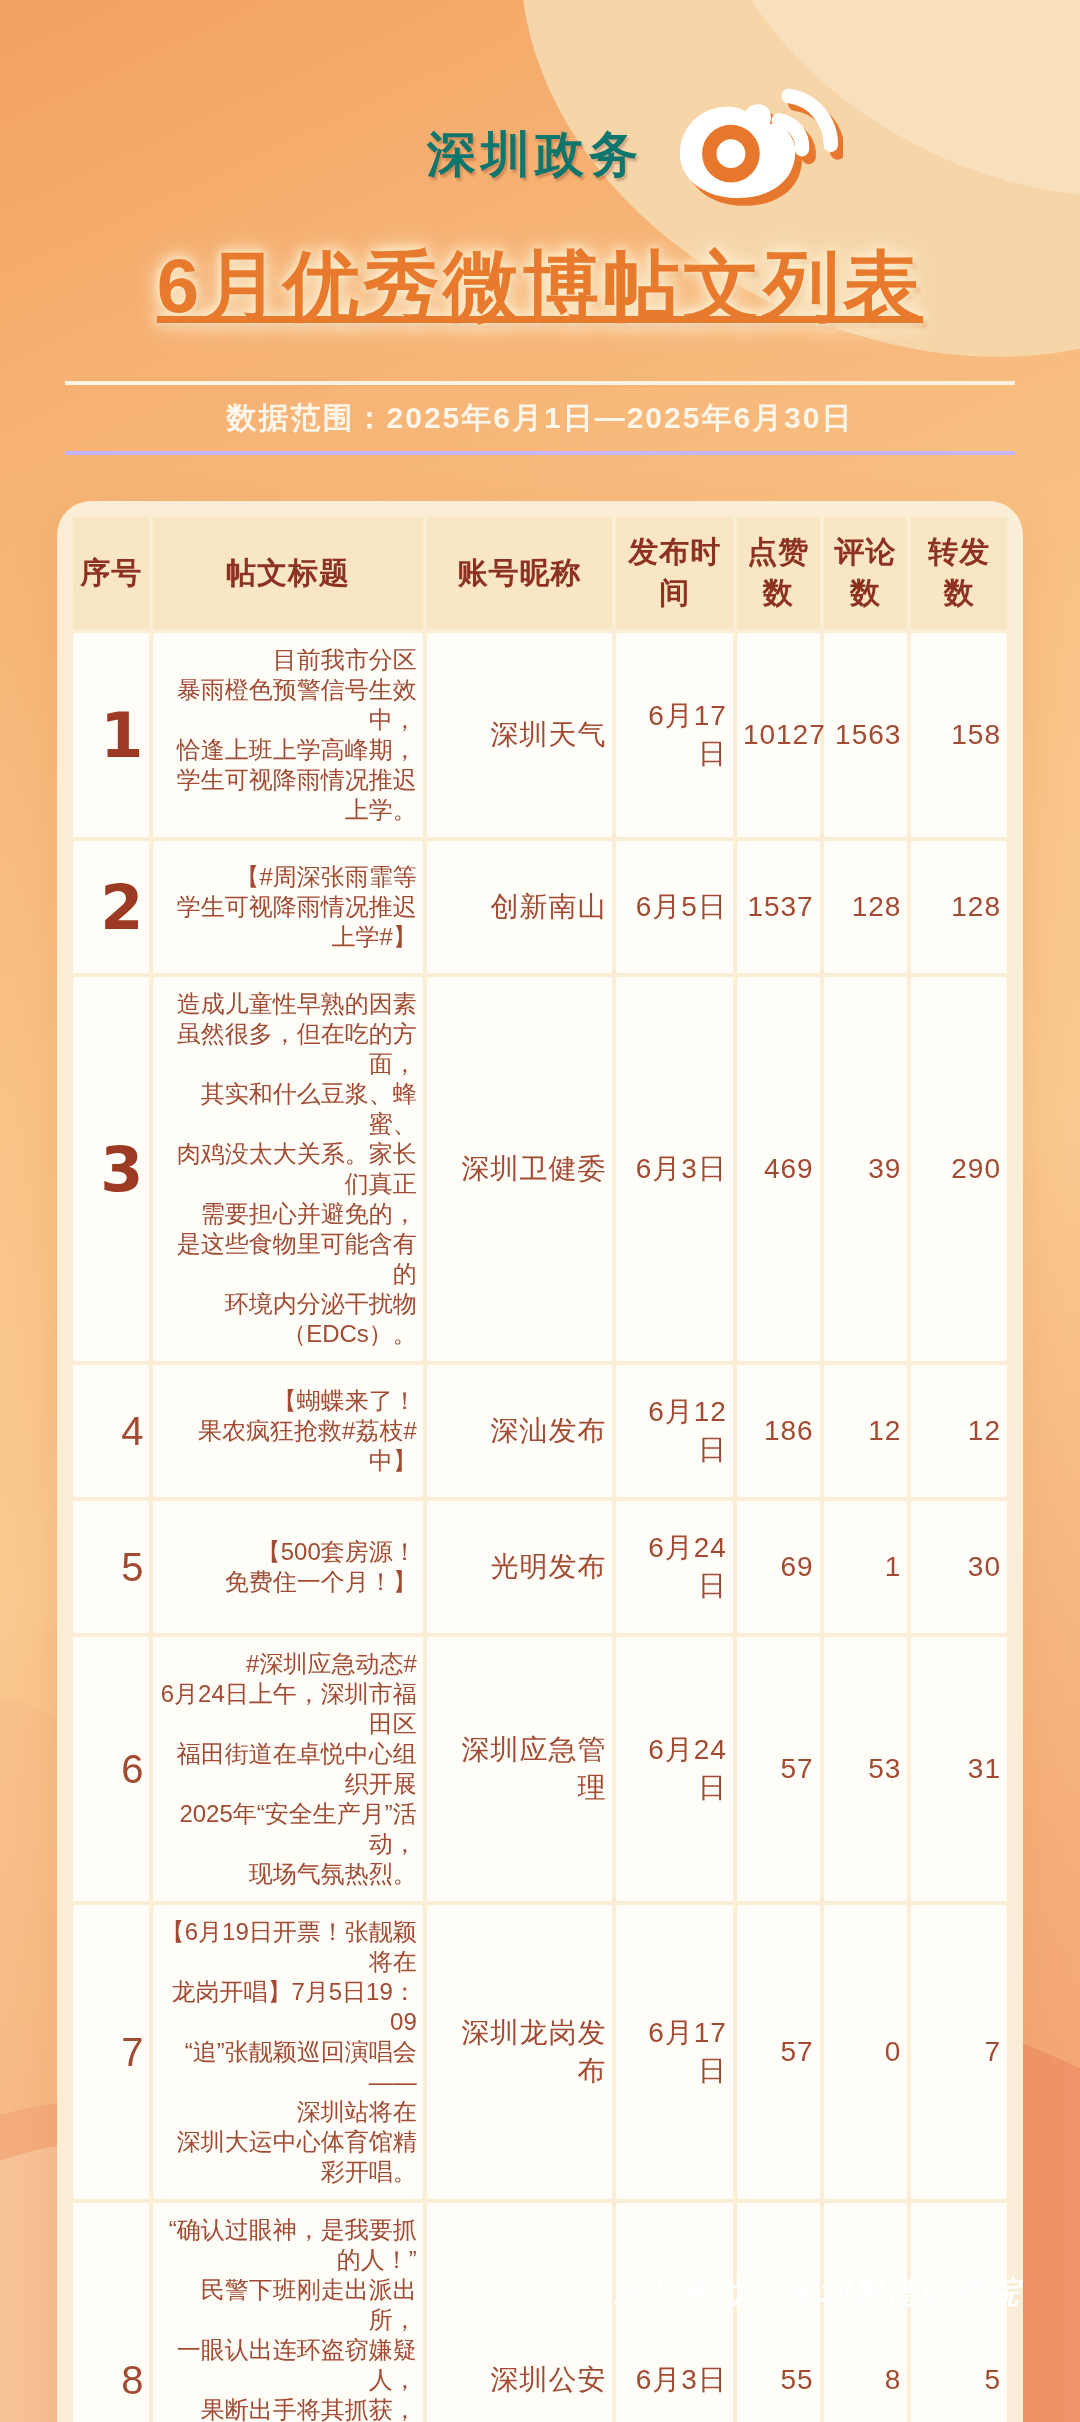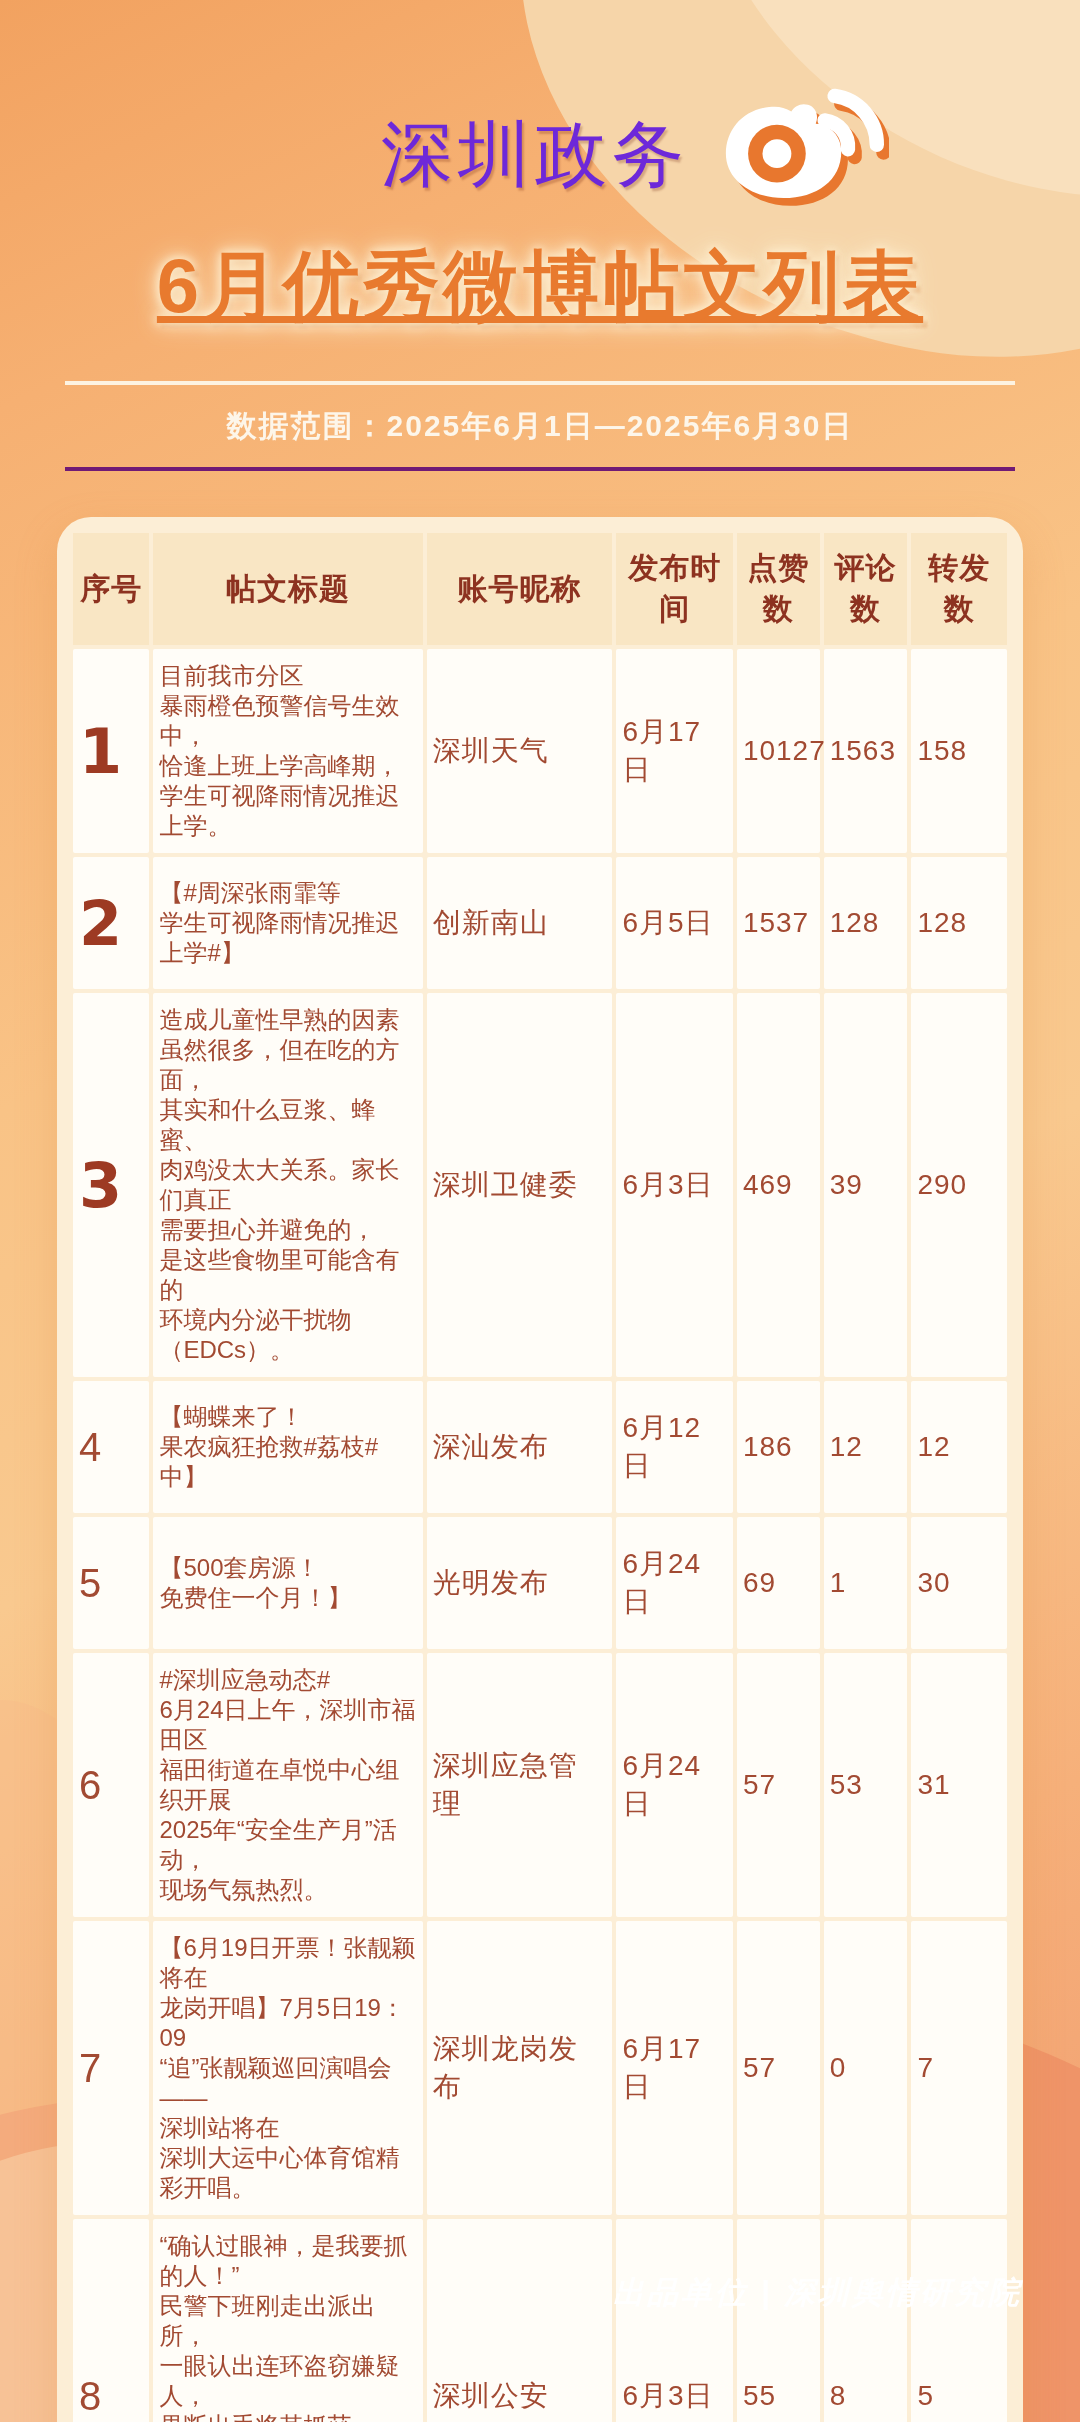--- a/index.html
+++ b/index.html
@@ -22,39 +22,39 @@
              border-radius:45% 55% 0 0 / 62% 72% 0 0; transform:rotate(-6deg); }
   .wave-b2 { bottom:-400px; left:-300px; width:1150px; height:720px; background:#f4ab7d;
              border-radius:50%; transform:rotate(10deg); }
   .blob-bl { bottom:-220px; left:-180px; width:580px; height:500px; background:#f7c296; border-radius:50%; }
   .blob-l  { top:1700px; left:-140px; width:280px; height:460px; background:#f7bd8b; border-radius:50%; opacity:.55; }
 
   .content { position:relative; z-index:2; padding-top:88px; }
 
   
   .brand-row { display:flex; align-items:center; justify-content:center; gap:28px; transform:translateX(95px); }
-  .brand-title { font-size:72px; font-weight:400; color:#6d28d9; letter-spacing:5px;
+  .brand-title { font-size:49px; font-weight:700; color:#0f766e; letter-spacing:5px;
                  text-shadow:2px 3px 2px rgba(110,30,10,.25); }
   .weibo-logo { display:inline-block; width:172px; height:150px; margin-top:-16px; }
   .page-title { text-align:center; font-size:76px; font-weight:900; color:#e87a2e; letter-spacing:4px; margin-top:14px;
                 text-shadow:0 0 26px #fdeecf, 0 0 14px #fdeecf, 0 0 8px rgba(253,238,207,.85), 4px 5px 3px rgba(206,108,34,.35);text-decoration:underline; }
 
   .date-band { width:950px; margin:42px auto 0; text-align:center;
-               border-top:4px solid #fdf3e2; border-bottom:4px solid #701a75; padding:18px 0; }
+               border-top:4px solid #fdf3e2; border-bottom:4px solid #c4b5fd; padding:10px 0; }
   .date-line { font-size:30px; font-weight:700; color:#fdf6ea; letter-spacing:2px; line-height:46px; }
 
   
   .card { width:966px; margin:46px auto 0; background:#fceed6; border-radius:34px; padding:12px;
           box-shadow:0 16px 40px rgba(222,140,70,.28); }
   table { width:100%; border-collapse:separate; border-spacing:4px; table-layout:fixed; }
   col.c1{width:8.4%} col.c2{width:29.6%} col.c3{width:20.4%} col.c4{width:12.8%}
   col.c5{width:9.1%} col.c6{width:9.2%} col.c7{width:10.5%}
   th { background:#f9e6c4; color:#8d3220; font-size:30px; font-weight:900; padding:15px 2px; letter-spacing:1px; }
   tbody tr { height:132px; }
-  td { background:#fffdf8; color:#a24a32; text-align:left; vertical-align:middle;
+  td { background:#fffdf8; color:#a24a32; text-align:right; vertical-align:middle;
        padding:12px 6px; border-radius:2px; }
   td.rank { font-size:40px; }
   td.rank-top { font-size:62px; font-weight:900; color:#9d3a23; font-family:"DejaVu Sans", sans-serif; }
   td.title-cell { font-size:24px; line-height:30px; white-space:pre-line; }
   td.account, td.date, td.num { font-size:28px; letter-spacing:1px; }
 
   
   .footer { position:absolute; top:2272px; right:58px; z-index:2; color:#ffffff;
             font-size:31px; font-weight:700; font-style:italic; letter-spacing:3px; }
 </style>

